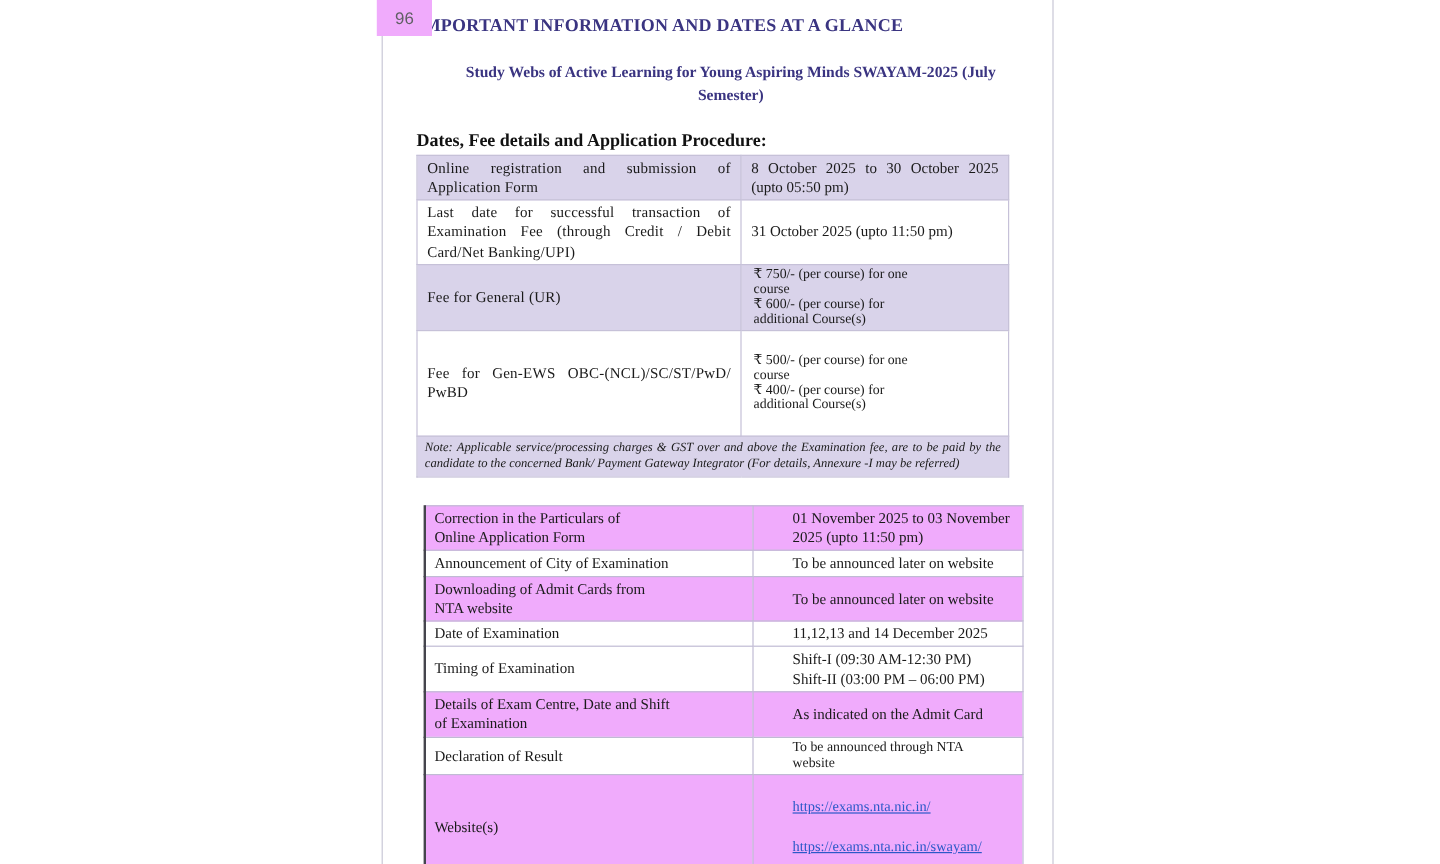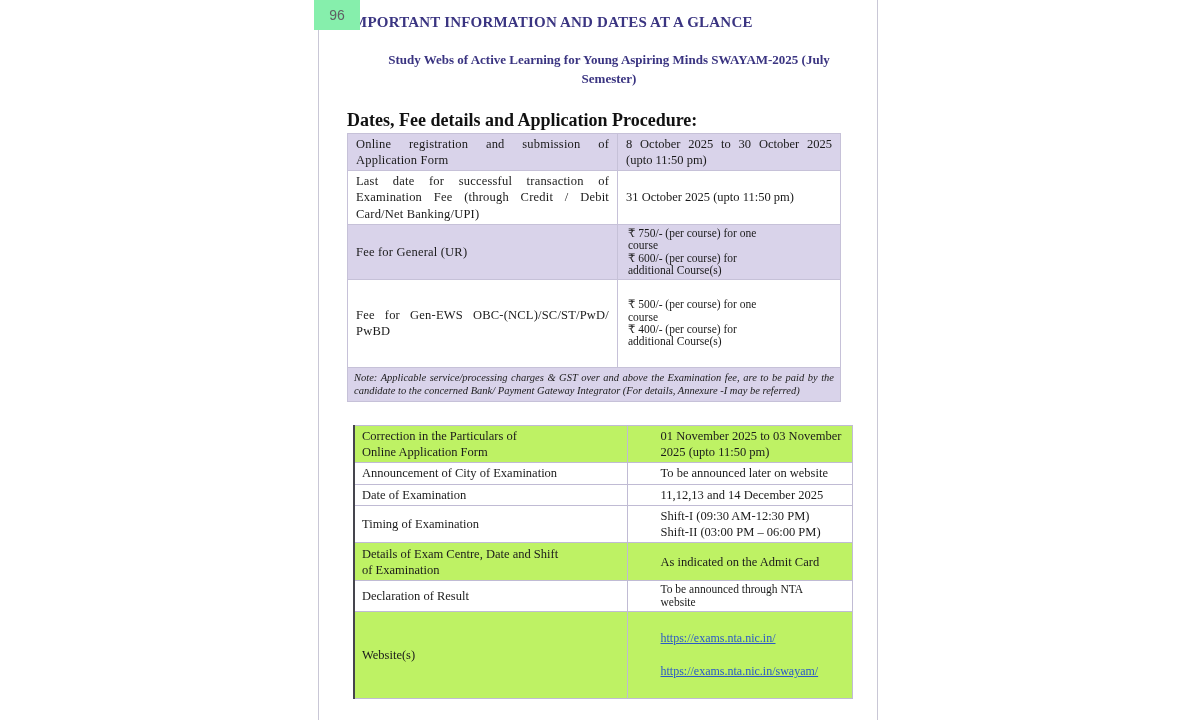--- a/index.html
+++ b/index.html
@@ -9,36 +9,36 @@
   .canvas { position:relative; width:1200px; height:720px; background:#ffffff; }
 
   .page {
     position:absolute; left:318px; top:0; width:560px; height:720px;
     border-left:1px solid #c9c7d6; border-right:1px solid #c9c7d6;
     background:#ffffff;
   }
 
   .page-badge {
     position:absolute; left:-5px; top:0; width:46px; height:30px;
-    background:#86efac; color:#5f5f63;
+    background:#f0abfc; color:#5f5f63;
     font-family:"Liberation Sans","DejaVu Sans",sans-serif;
     font-size:14px; line-height:30px; text-align:center;
   }
 
   .content { padding:10px 6px 0 28px; }
 
   .doc-title {
     margin-top:4px; text-align:left; font-weight:bold;
     font-size:15px; color:#3a3481; letter-spacing:0.2px;
   }
   .doc-subtitle {
     margin:20px auto 0 auto; max-width:478px; text-align:center;
     font-weight:bold; font-size:13px; color:#3a3481; line-height:1.45;
   }
-  .section-heading { margin-top:21px; font-weight:bold; font-size:18px; color:#111; }
+  .section-heading { margin-top:21px; font-weight:bold; font-size:15px; color:#111; }
 
   table { border-collapse:collapse; }
   td { vertical-align:middle; }
 
   .fee-table { margin-left:0; margin-top:2px; width:493px; table-layout:fixed;padding-left:31px; }
   .fee-table td { border:1px solid #c6c1d8; padding:2px 8px; font-size:12.5px; line-height:1.3; }
   .fee-table td.lbl { width:270px; text-align:justify; letter-spacing:0.2px; }
   .fee-table td.val { width:223px; }
   .fee-table tr.shaded td { background:#d9d3ea; }
   .fee-table td.justify { text-align:justify; }
@@ -46,21 +46,21 @@
   .fee-table tr.h36 { height:36px; } .fee-table tr.h51 { height:51px; }
   .fee-table tr.h53 { height:53px; } .fee-table tr.h72 { height:88px; }
   .fee-table tr.note-row { height:30px; }
   .fee-table tr.note-row td { font-style:italic; font-size:10.5px; line-height:1.3; text-align:justify; padding:3px 6px; }
 
   .schedule-table { margin-left:6px; margin-top:23px; width:498px; table-layout:fixed; }
   .schedule-table td { border:1px solid #c0bbd4; padding:2px 7px; font-size:12.5px; line-height:1.3; white-space:pre-line; }
   .schedule-table { border-left:2px solid #45454d; }
   .schedule-table td.lbl { width:273px; }
   .schedule-table td.val { width:225px;padding-left:33px; }
-  .schedule-table tr.shaded td { background:#bef264; }
+  .schedule-table tr.shaded td { background:#f0abfc; }
   .schedule-table td.small { font-size:11.5px; line-height:1.12; }
   .schedule-table tr.h30 { height:30px; } .schedule-table tr.h20 { height:20px; }
   .schedule-table tr.h28 { height:28px; } .schedule-table tr.h18 { height:18px; }
   .schedule-table tr.h38 { height:38px; } .schedule-table tr.h24 { height:24px; }
   .schedule-table a.site-link { display:block; color:#2b59c8; font-size:12px; line-height:1.4; }
 </style>
 </head>
 <body>
 
 <div class="canvas">
@@ -73,21 +73,21 @@
       <div class="doc-title">IMPORTANT INFORMATION AND DATES AT A GLANCE</div>
 
       <div class="doc-subtitle">Study Webs of Active Learning for Young Aspiring Minds SWAYAM-2025 (July Semester)</div>
 
       <div class="section-heading">Dates, Fee details and Application Procedure:</div>
 
       <table class="fee-table">
         <tbody>
             <tr class="shaded h36">
           <td class="lbl">Online registration and submission of Application Form</td>
-          <td class="val justify">8 October 2025 to 30 October 2025 (upto 11:50 pm)</td>
+          <td class="val justify">8 October 2025 to 30 October 2025 (upto 05:50 pm)</td>
         </tr>
         <tr class="h51">
           <td class="lbl">Last date for successful transaction of Examination Fee (through Credit / Debit Card/Net Banking/UPI)</td>
           <td class="val">31 October 2025 (upto 11:50 pm)</td>
         </tr>
         <tr class="shaded h53">
           <td class="lbl">Fee for General (UR)</td>
           <td class="val fee-val">₹ 750/- (per course) for one
 course
 ₹ 600/- (per course) for
@@ -111,20 +111,25 @@
             <tr class="shaded h30">
           <td class="lbl">Correction  in the Particulars of
 Online Application Form</td>
           <td class="val">01 November 2025 to 03 November
 2025 (upto 11:50 pm)</td>
         </tr>
         <tr class="h20">
           <td class="lbl">Announcement of City of Examination</td>
           <td class="val">To be announced later on website</td>
         </tr>
+        <tr class="shaded h28">
+          <td class="lbl">Downloading of Admit Cards from
+NTA website</td>
+          <td class="val">To be announced later on website</td>
+        </tr>
         <tr class="h18">
           <td class="lbl">Date of Examination</td>
           <td class="val">11,12,13 and 14 December 2025</td>
         </tr>
         <tr class="h30">
           <td class="lbl">Timing of Examination</td>
           <td class="val">Shift-I (09:30 AM-12:30 PM)
 Shift-II (03:00 PM – 06:00 PM)</td>
         </tr>
         <tr class="shaded h38">

